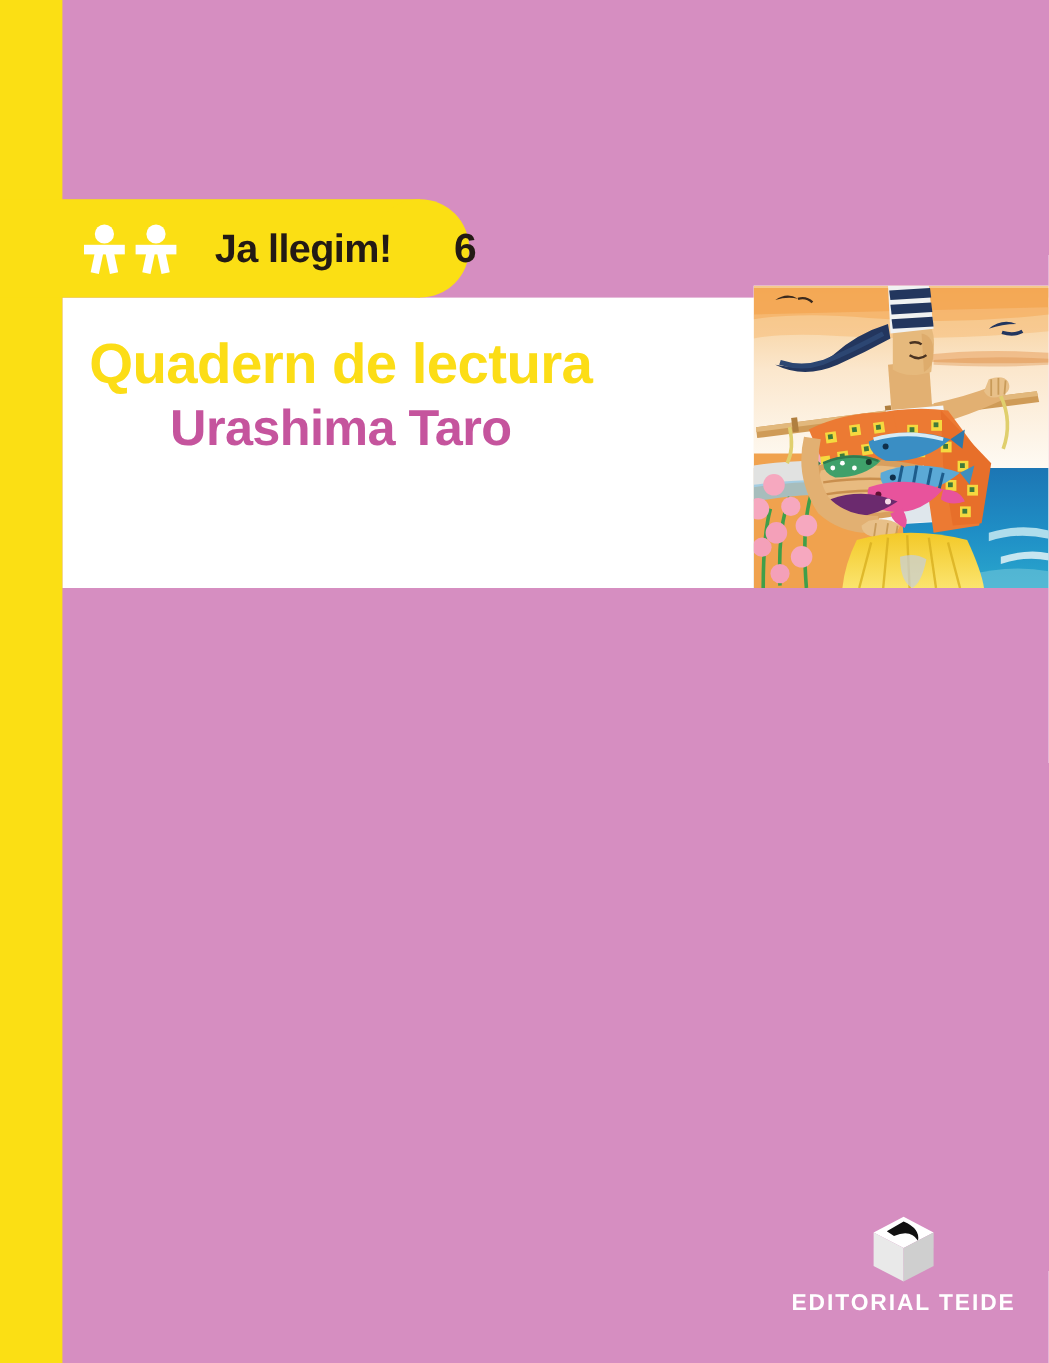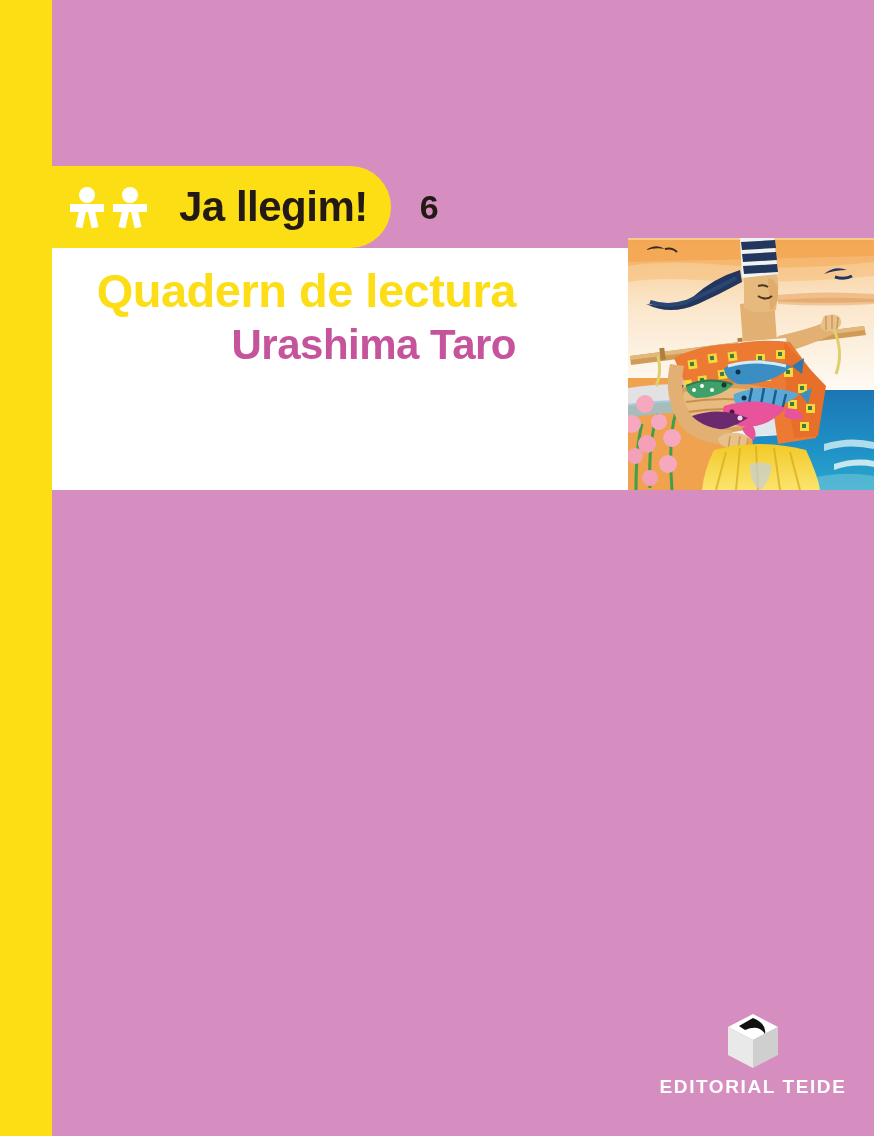--- a/index.html
+++ b/index.html
@@ -108,21 +108,21 @@
     top: 24px;
     width: 7px;
     height: 17px;
     background: #ffffff;
     transform: rotate(-12deg);
     transform-origin: top center;
   }
 
   .series-name {
     margin-left: 32px;
-    font-size: 42px;
+    font-size: 33px;
     font-weight: bold;
     color: #231a15;
     letter-spacing: -0.5px;
     white-space: nowrap;
   }
 
   .issue-number {
     margin-left: 52px;
     font-size: 34px;
     font-weight: bold;
@@ -139,22 +139,22 @@
     background: #ffffff;
     z-index: 1;
     overflow: hidden;
   }
 
   .titles {
     position: absolute;
     left: 0;
     top: 0;
     width: 464px;
-    padding-top: 14px;
-    text-align: right;
+    padding-top: 26px;
+    text-align: center;
     z-index: 4;
   }
   .title-main {
     font-size: 47px;
     font-weight: bold;
     color: #fcdd16;
     letter-spacing: -0.5px;
     line-height: 1.22;
   }
   .title-sub {

